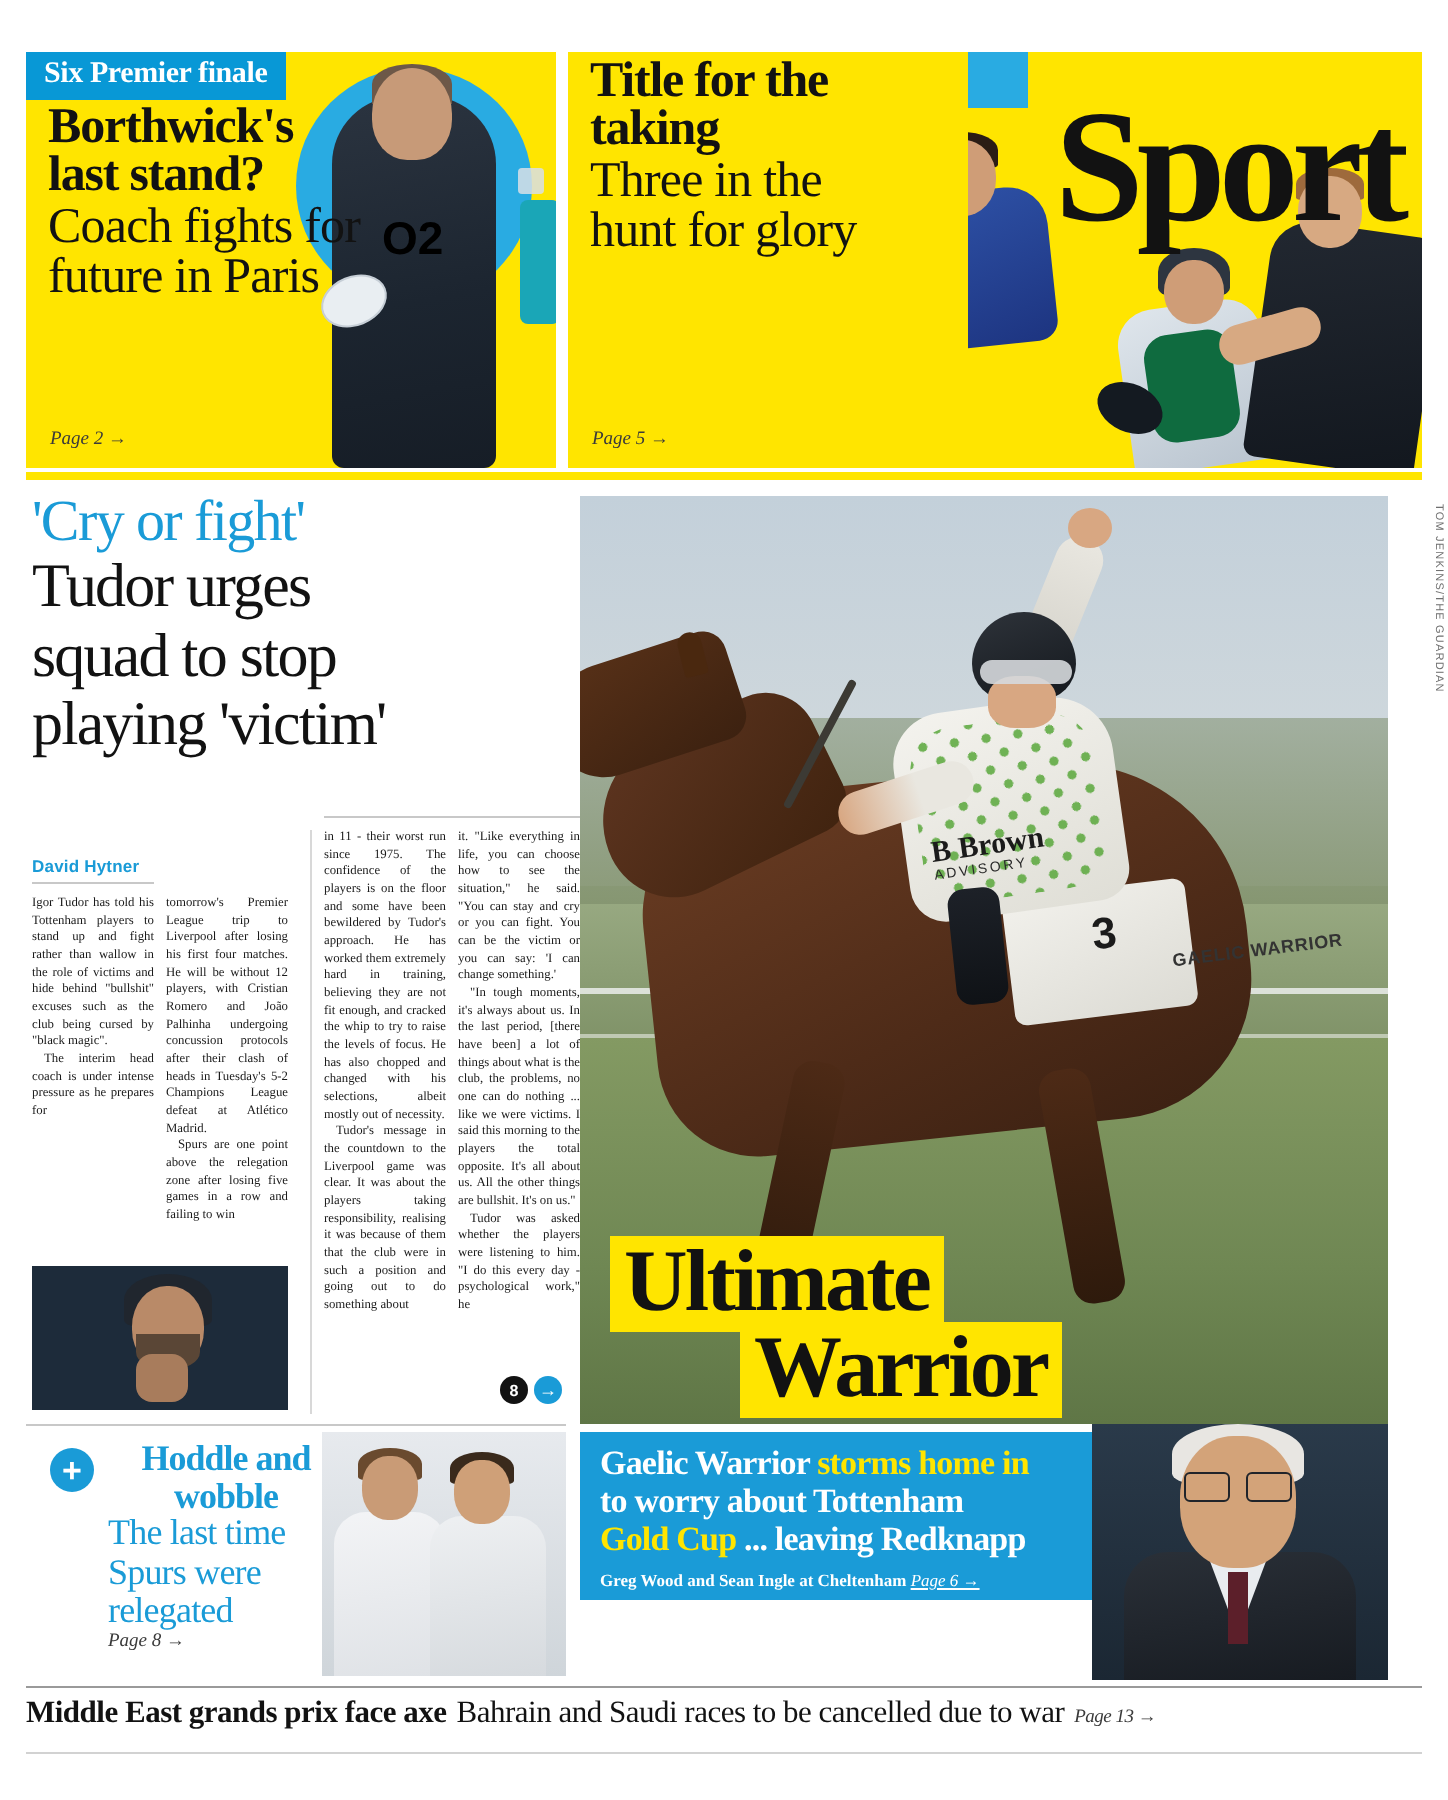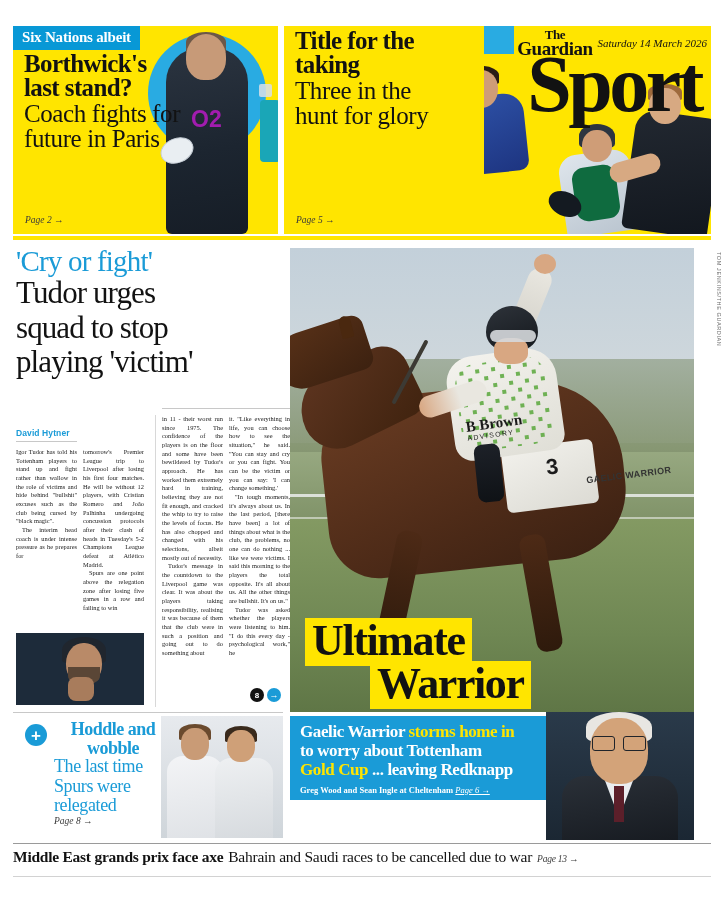--- a/index.html
+++ b/index.html
@@ -84,21 +84,21 @@
     background: #6d5848;
   }
   .coach-ball {
     position: absolute; left: 26px; top: 112px;
     width: 34px; height: 25px; border-radius: 50%/50%;
     background: #e9eef2; transform: rotate(-22deg);
     border: 1px solid #c6ced6;
   }
   .coach-o2 {
     position: absolute; left: 57px; top: 80px;
-    color: #a21caf; font-size: 23px; font-weight: bold;
+    color: #000000; font-size: 23px; font-weight: bold;
     font-family: "Liberation Sans", sans-serif;
   }
   .coach-logo {
     position: absolute; right: 12px; top: 58px;
     width: 13px; height: 13px; background: #d8dfe6;
     border-radius: 2px; opacity: .85;
   }
   .coach-teal {
     position: absolute; right: 4px; top: 74px;
     width: 20px; height: 62px; background: #1aa6b7;
@@ -626,21 +626,21 @@
       <div class="ph photo-coach">
         <div class="coach-disc"></div>
         <div class="coach-body"></div>
         <div class="coach-teal"></div>
         <div class="coach-hair"></div>
         <div class="coach-head"></div>
         <div class="coach-o2">O2</div>
         <div class="coach-logo"></div>
         <div class="coach-ball"></div>
       </div>
-      <div class="kicker">Six Nations albeit</div>
+      <div class="kicker">Six Premier finale</div>
       <div class="promo-head">
         <span class="bold">Borthwick's last stand?</span>
         <span class="light">Coach fights for future in Paris</span>
       </div>
       <div class="page-ref">Page 2 →</div>
     </div>
 
     <div class="promo promo-b">
       <div class="promo-head">
         <span class="bold">Title for the taking</span>
@@ -668,26 +668,20 @@
       <div class="rugby2">
         <div class="r2-body"></div>
         <div class="r2-arm"></div>
         <div class="r2-hair"></div>
         <div class="r2-head"></div>
       </div>
     </div>
 
     <div class="sport-word">Sport</div>
 
-    <div class="masthead">
-      <span class="guardian-logo">
-        <span class="g-the">The</span>
-        <span class="g-guardian">Guardian</span>
-      </span><span class="masthead-date">Saturday 14 March 2026</span>
-    </div>
   </div>
 
   <div class="yellow-rule"></div>
 
   <div class="main-head">
     <span class="mh-kicker">'Cry or fight'</span>
     <span class="mh-line">Tudor urges</span>
     <span class="mh-line">squad to stop</span>
     <span class="mh-line">playing 'victim'</span>
   </div>

